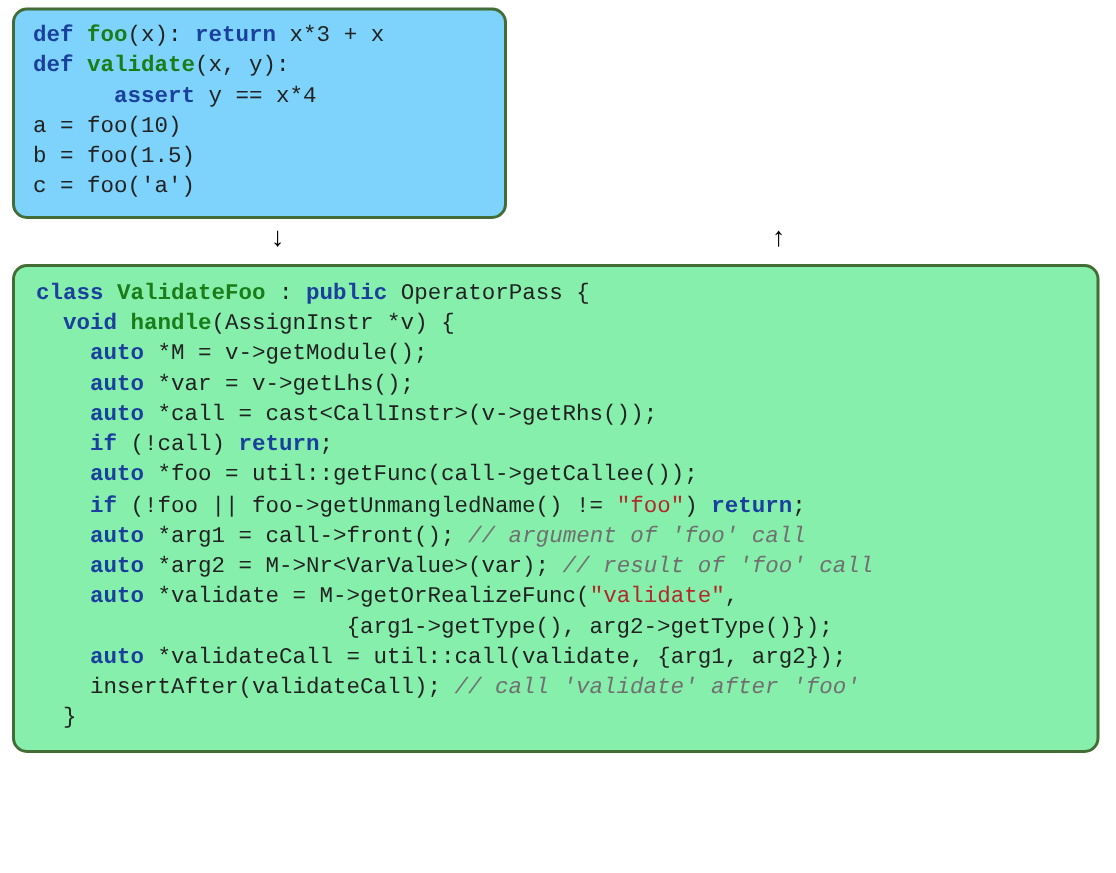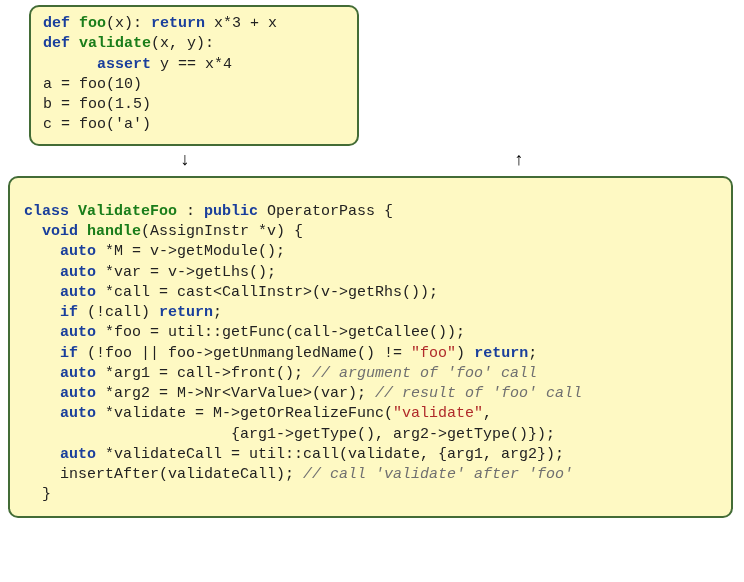--- a/index.html
+++ b/index.html
@@ -14,39 +14,38 @@
     padding: 5px 8px;
   }
   .top-row {
     display: flex;
     gap: 30px;
     align-items: stretch;
   }
   .box {
     border: 2px solid #436c36;
     border-radius: 10px;
-    background: #fef9c3;
+    background: #7dd3fc;
     padding: 7px 12px 8px 12px;
     white-space: pre;
-    margin-left: 21px;
   }
   .box-left  { flex: 0 0 auto; min-width: 330px; }
   .box-right { flex: 0 0 auto; min-width: 230px; }
   .arrow-row {
     display: flex;
     gap: 30px;
     margin: 2px 0 4px 0;
   }
   .arrow-cell-left  { width: 354px; text-align: center; font-size: 18px; }
   .arrow-cell-right { width: 254px; text-align: center; font-size: 18px; }
   .box-bottom {
     border: 2px solid #436c36;
     border-radius: 10px;
-    background: #fef9c3;
-    padding: 24px 14px 10px 14px;
+    background: #86efac;
+    padding: 8px 14px 10px 14px;
     white-space: pre;
     width: 725px;
   }
   .kw   { color: #1a3f9c; font-weight: bold; }   
   .fn   { color: #1a7d1a; font-weight: bold; }                       
   .str  { color: #b02a2a; }                       
   .cmt  { color: #707070; font-style: italic; }   
   .plain{ color: #222; }
 </style>
 </head>

